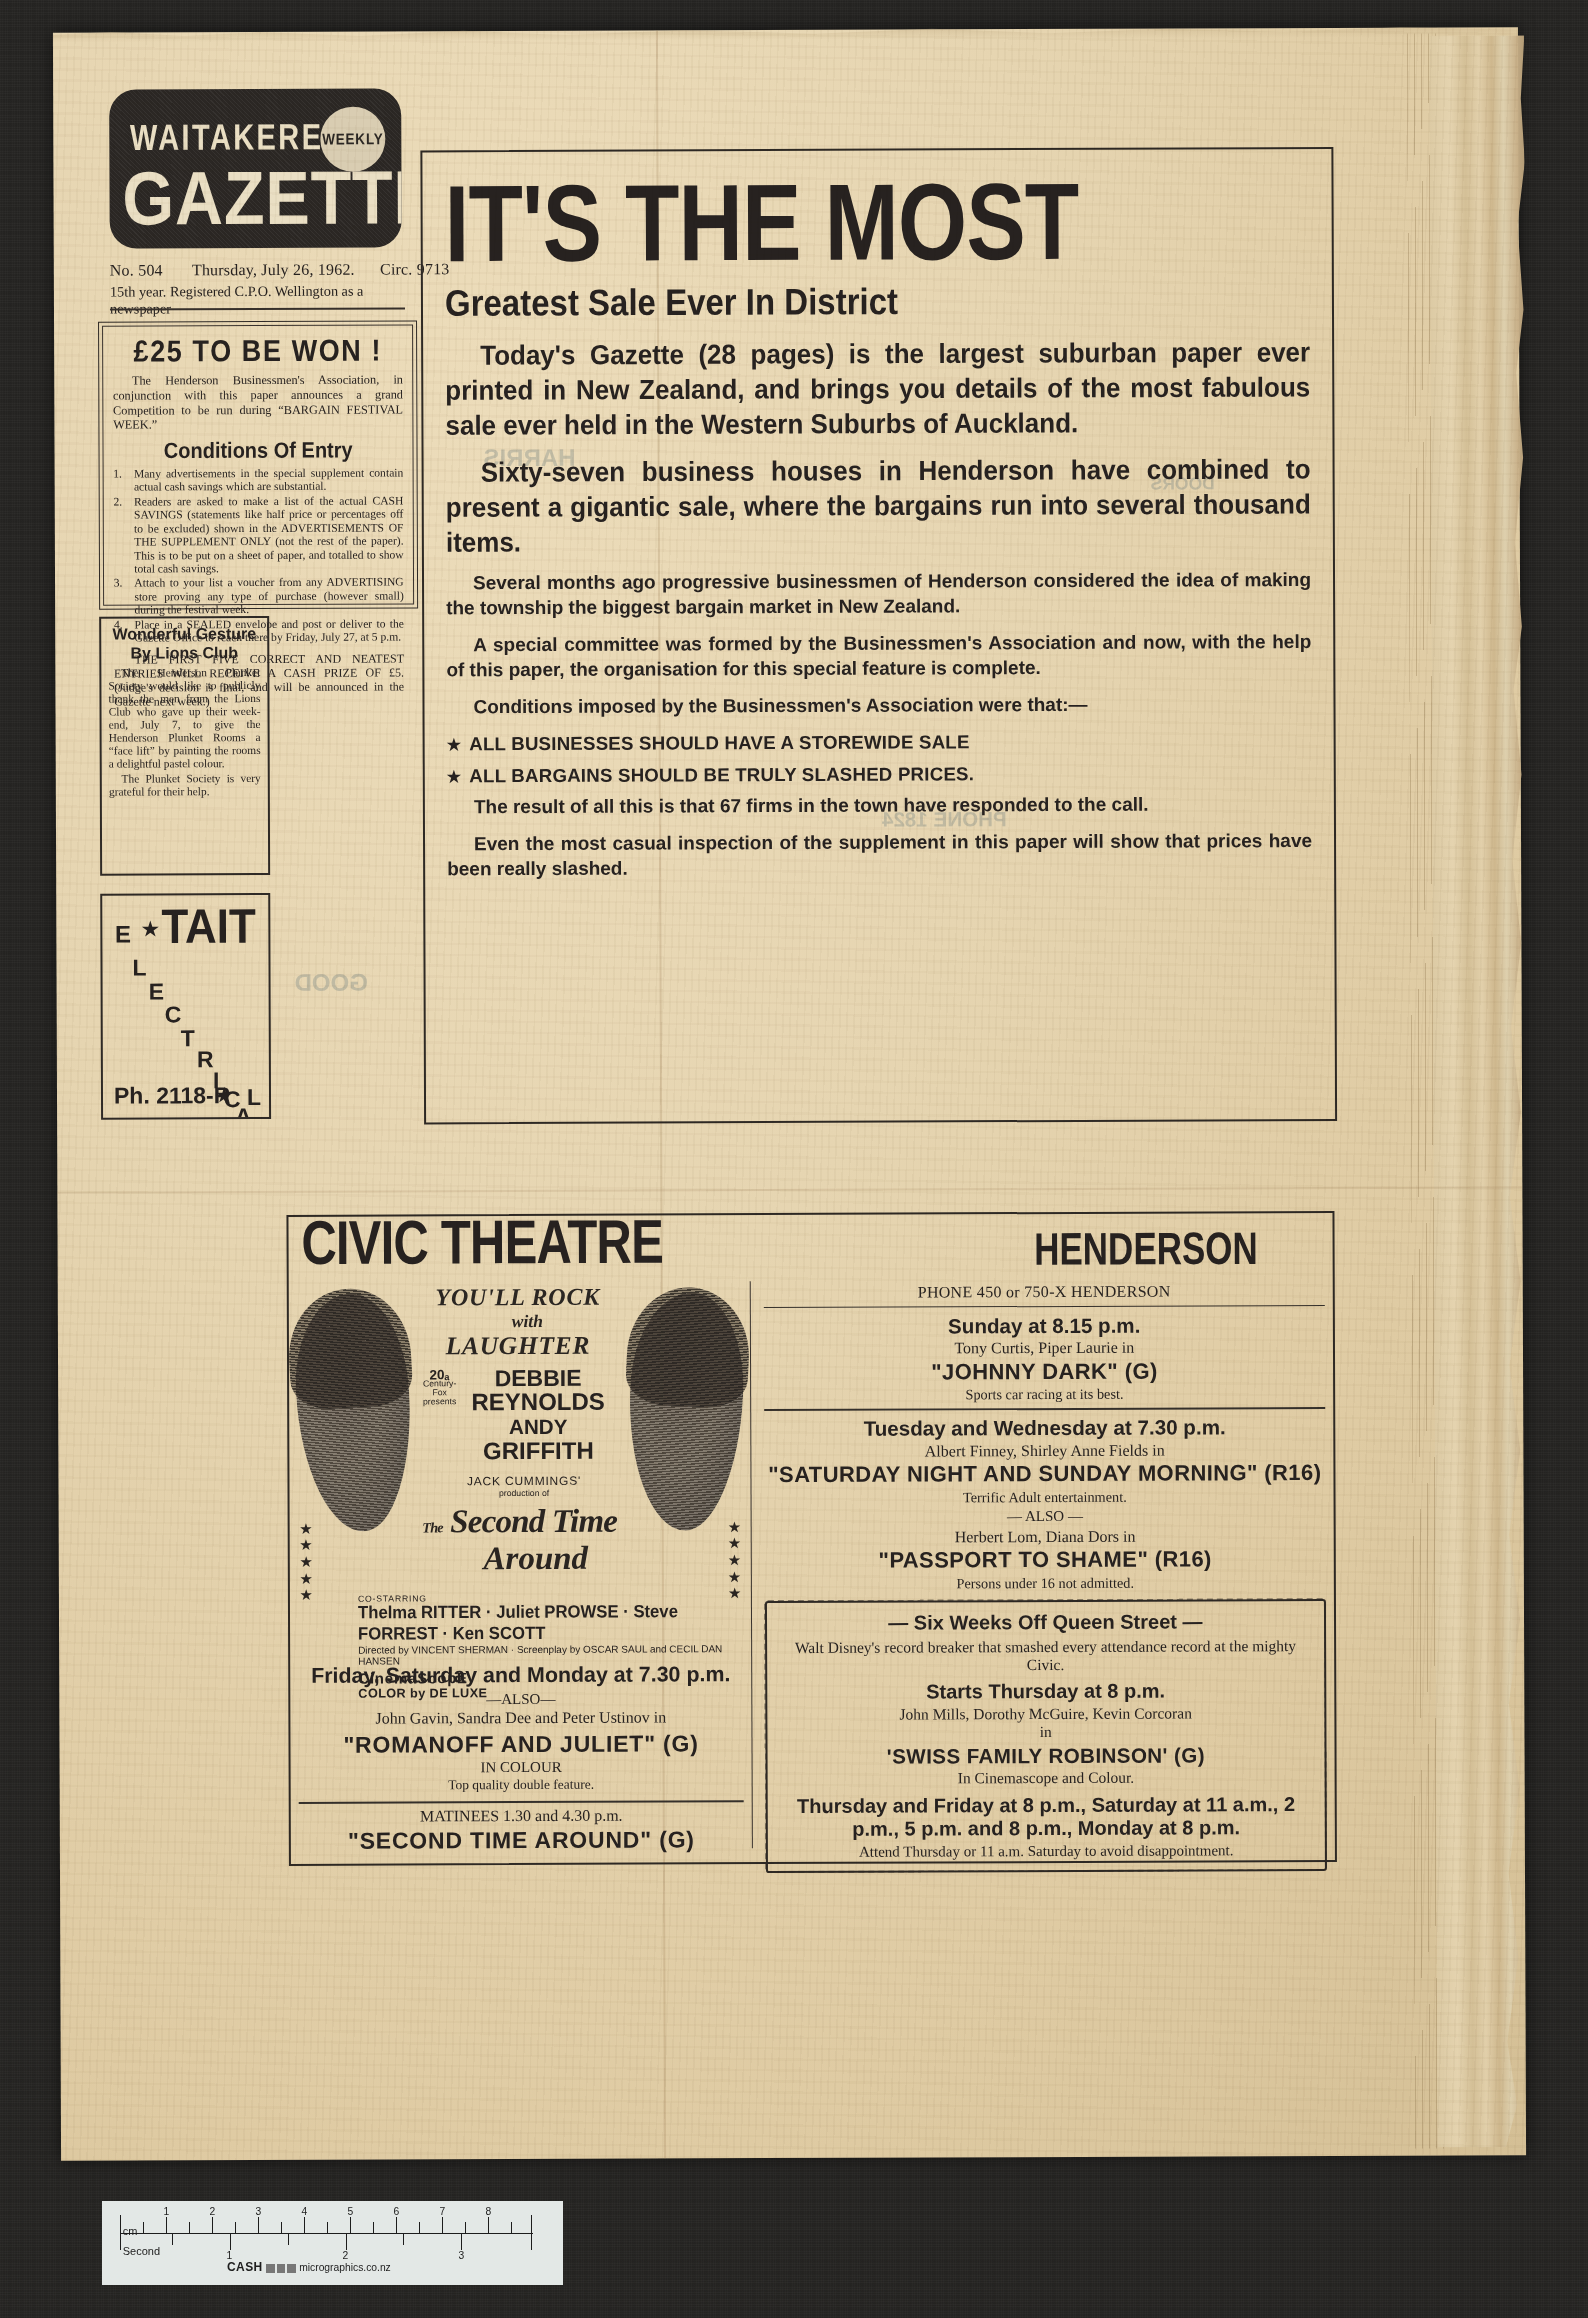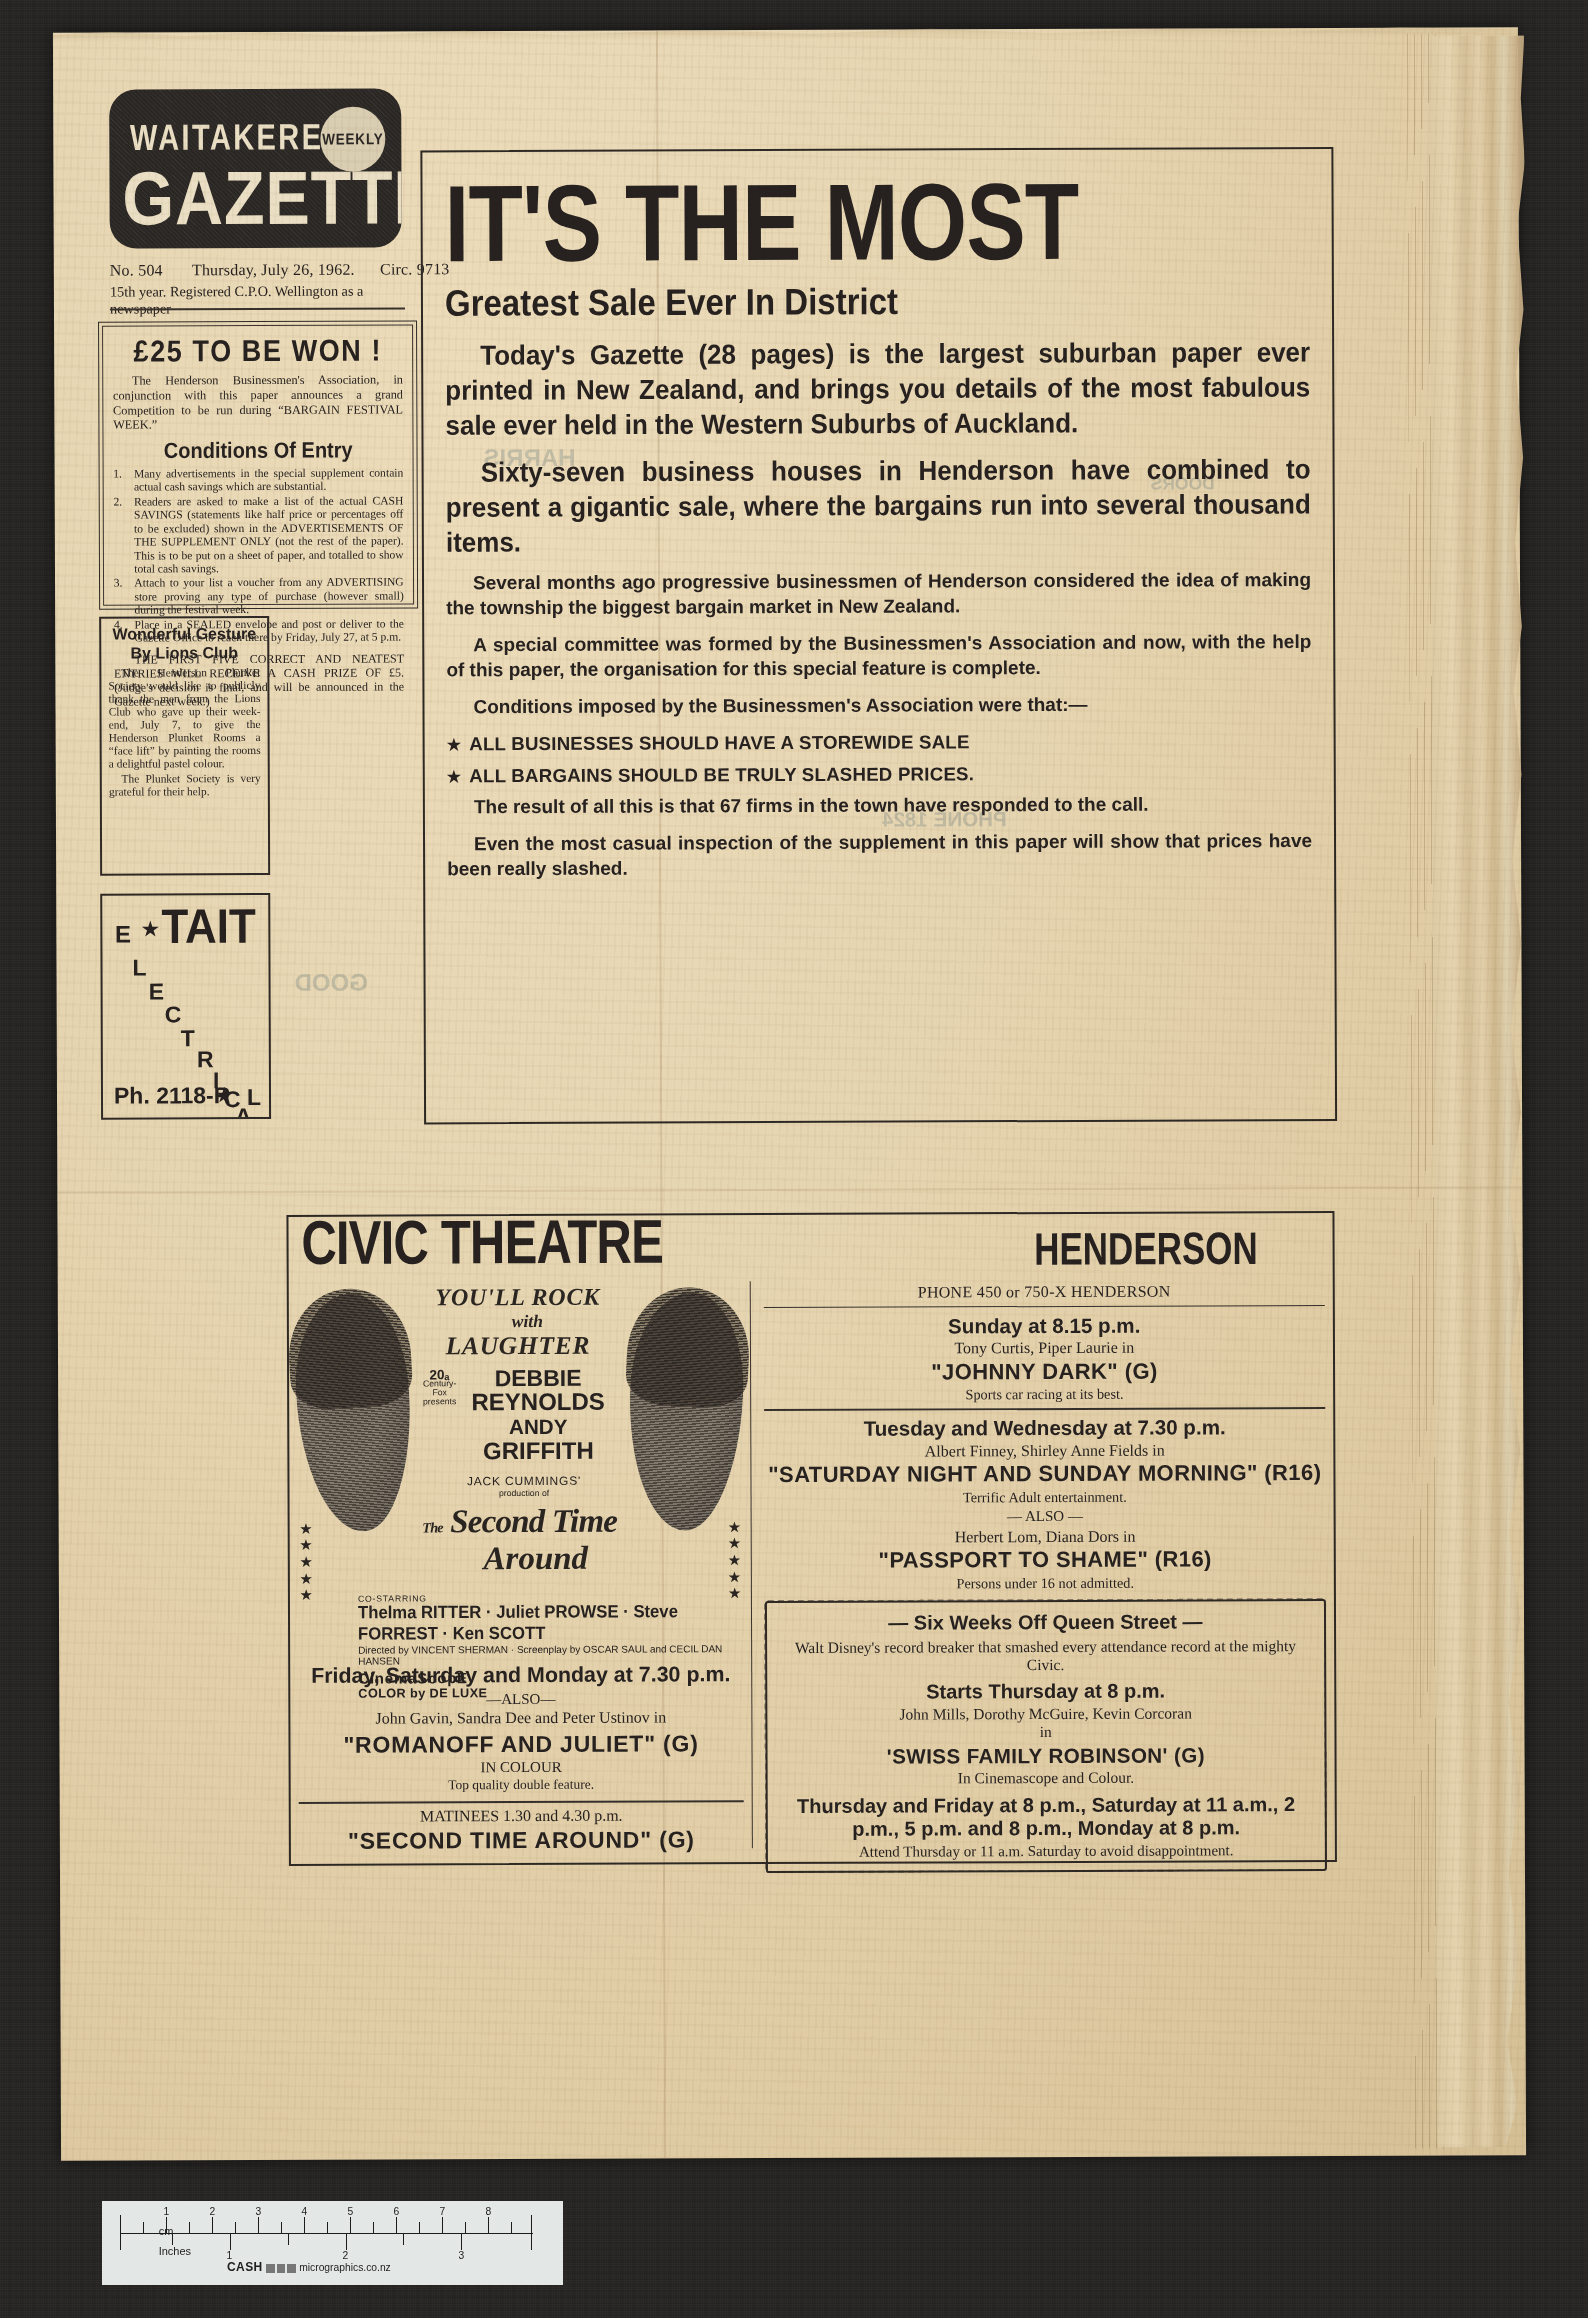--- a/index.html
+++ b/index.html
@@ -281,21 +281,21 @@
   
   .ruler{
     position:absolute;left:102px;top:2201px;width:461px;height:84px;
     background:#e3e8e6;
   }
   .ruler .bar{position:absolute;left:17.5px;top:14.3px;width:413px;height:35px;}
   .ruler .axis{position:absolute;left:0;top:17.5px;width:100%;height:1.6px;background:#1d1d1d;}
   .ruler .vend{position:absolute;top:0;width:1.6px;height:35px;background:#1d1d1d;}
   .ruler .tick{position:absolute;width:1.6px;background:#1d1d1d;}
   .ruler .num{position:absolute;font-family:"Liberation Sans",sans-serif;font-size:10.3px;color:#1d1d1d;}
-  .ruler .lbl{position:absolute;font-family:"Liberation Sans",sans-serif;font-size:11px;color:#1d1d1d;margin-left:36px;}
+  .ruler .lbl{position:absolute;font-family:"Liberation Sans",sans-serif;font-size:11px;color:#1d1d1d;}
   .ruler .credit{position:absolute;left:125px;top:59px;font-family:"Liberation Sans",sans-serif;font-size:10.3px;color:#1d1d1d;}
   .ruler .credit b{font-size:12px;letter-spacing:0.4px;}
   .ruler .chip{display:inline-block;width:8.7px;height:8.7px;background:#777;margin:0 0.8px;vertical-align:middle;}
 </style>
 </head>
 <body>
 
 <div class="backdrop"></div>
 
 <div class="sheet">
@@ -549,21 +549,21 @@
     <div class="num" style="left:228px;top:-9.5px;">5</div>
     <div class="num" style="left:274px;top:-9.5px;">6</div>
     <div class="num" style="left:320px;top:-9.5px;">7</div>
     <div class="num" style="left:366px;top:-9.5px;">8</div>
 
     <div class="num" style="left:107px;top:35px;">1</div>
     <div class="num" style="left:223px;top:35px;">2</div>
     <div class="num" style="left:339px;top:35px;">3</div>
 
     <div class="lbl" style="left:3.2px;top:9.5px;">cm</div>
-    <div class="lbl" style="left:3.2px;top:30px;">Inches</div>
+    <div class="lbl" style="left:3.2px;top:30px;">Second</div>
   </div>
   <div class="credit">
     <b>CASH</b>
     <span class="chip"></span><span class="chip"></span><span class="chip"></span>
     <span>micrographics.co.nz</span>
   </div>
 </div>
 
 
 </body></html>

